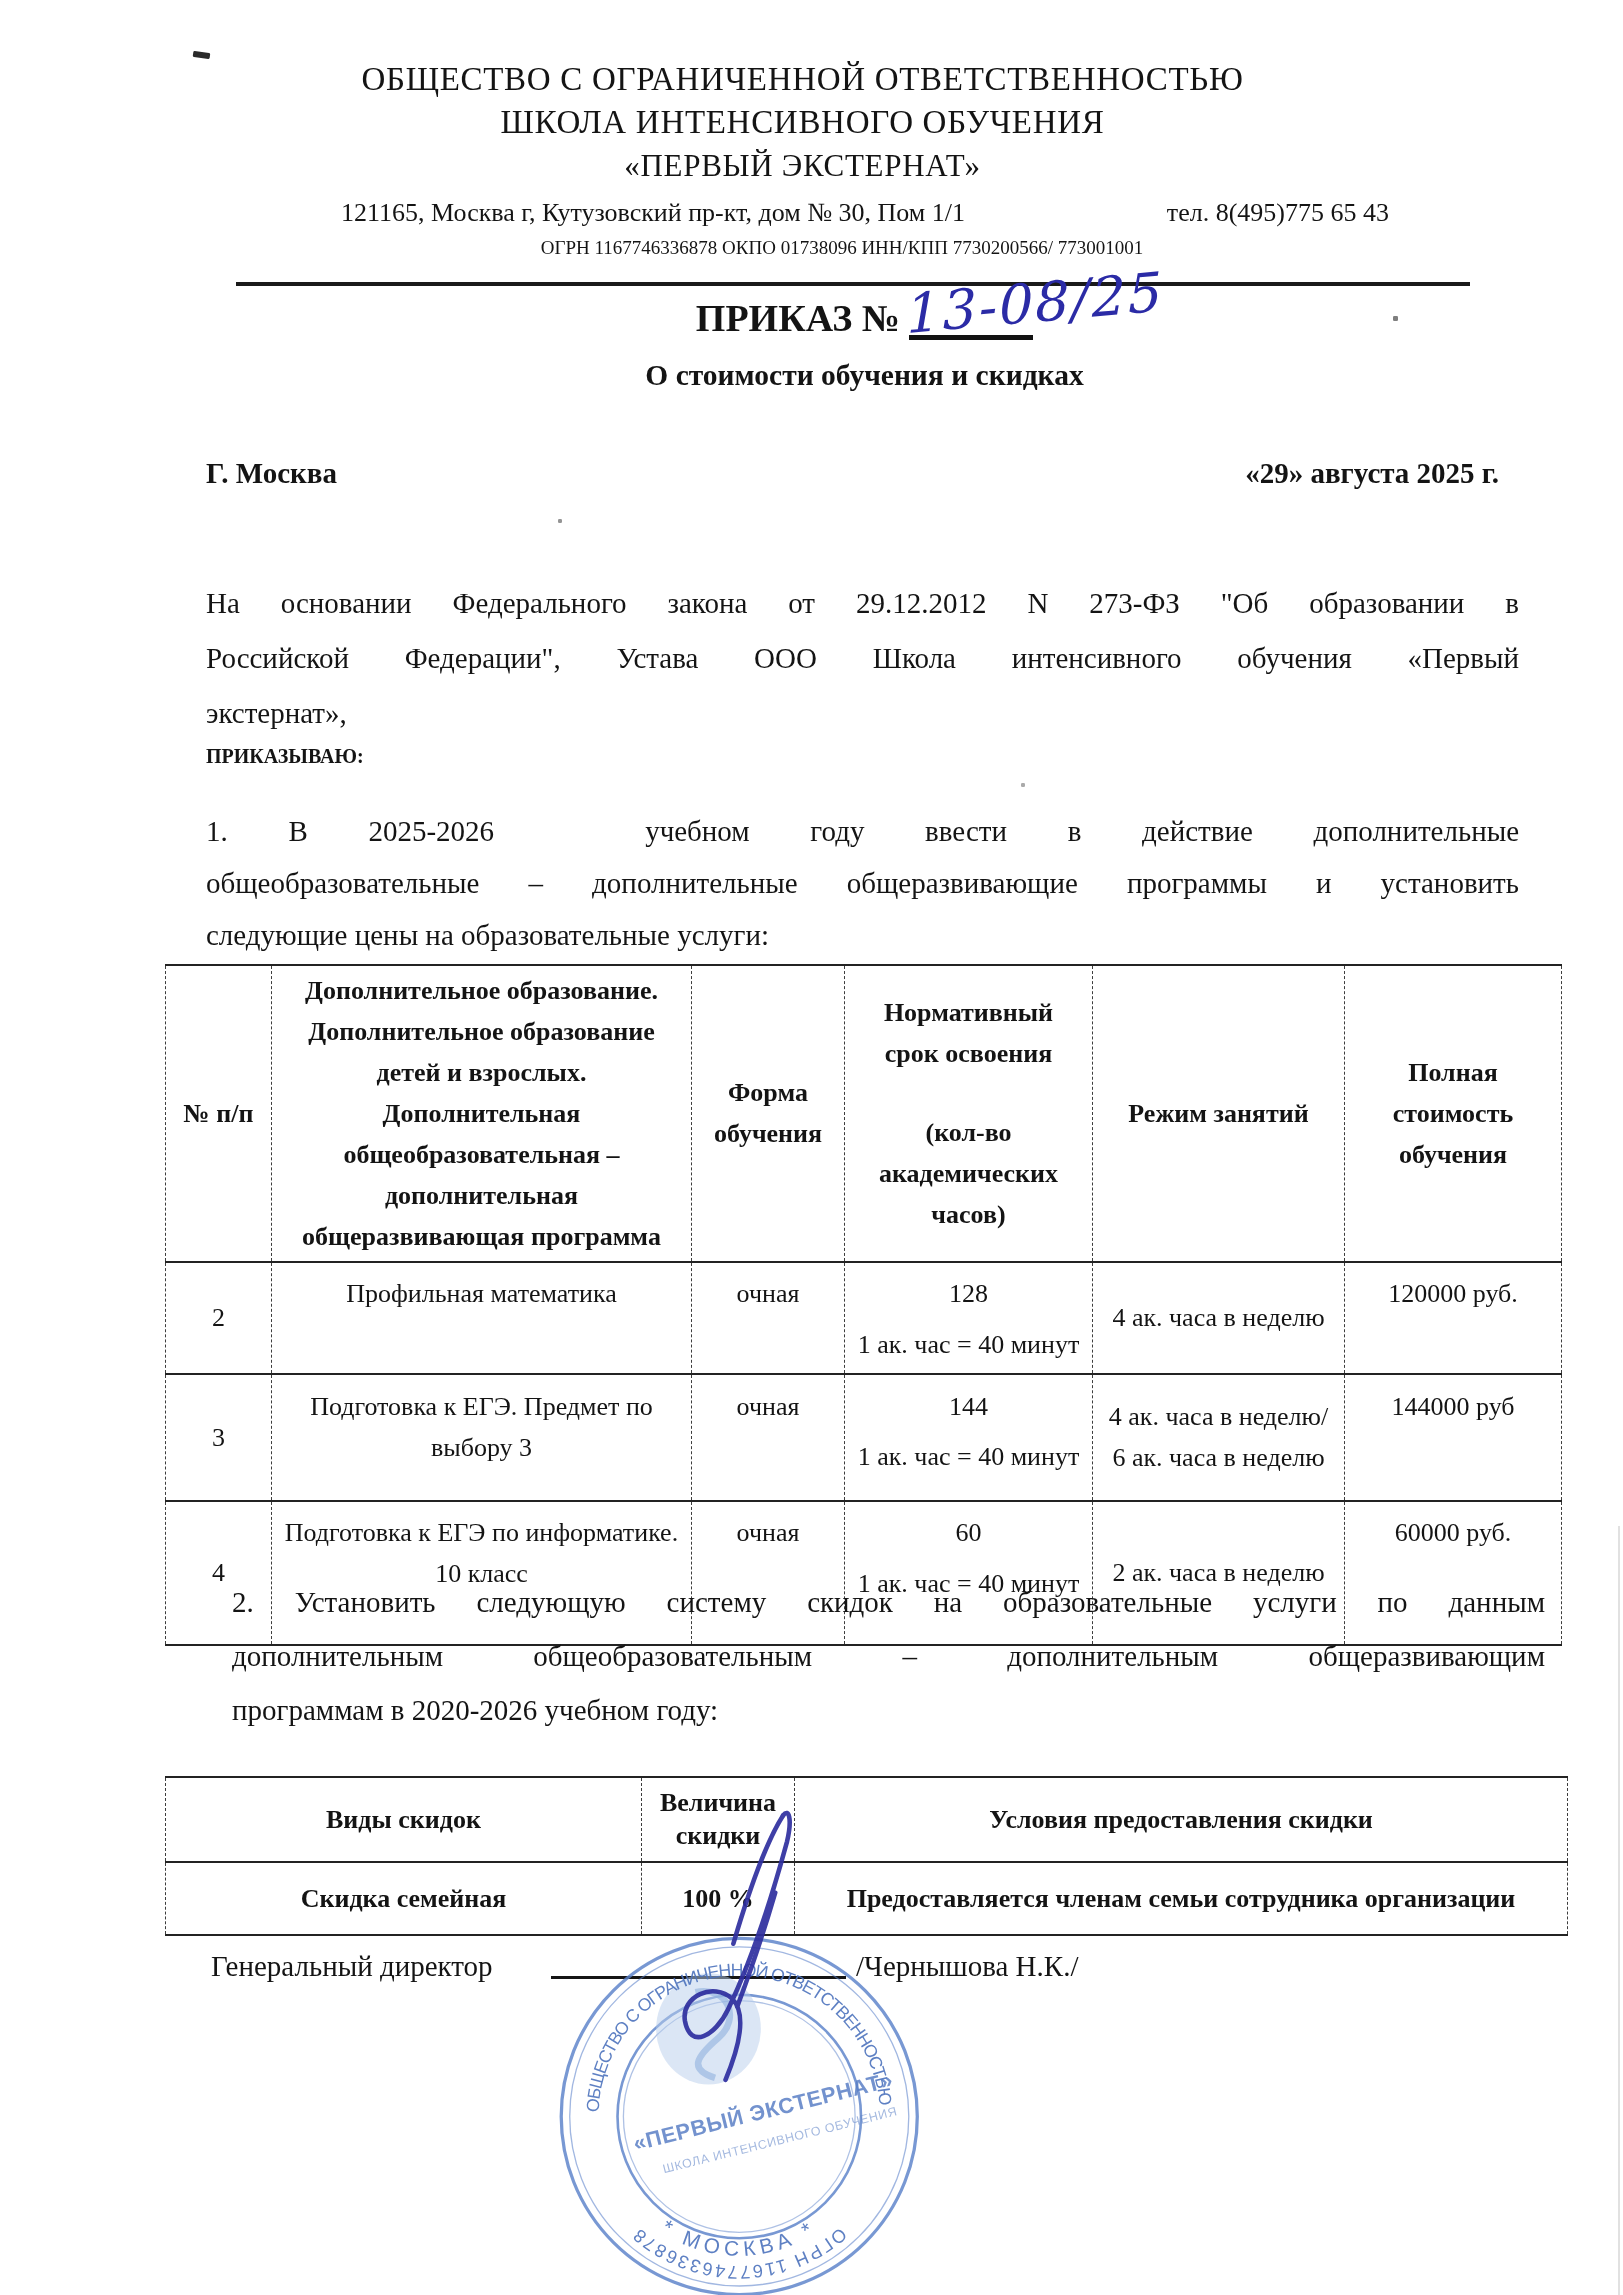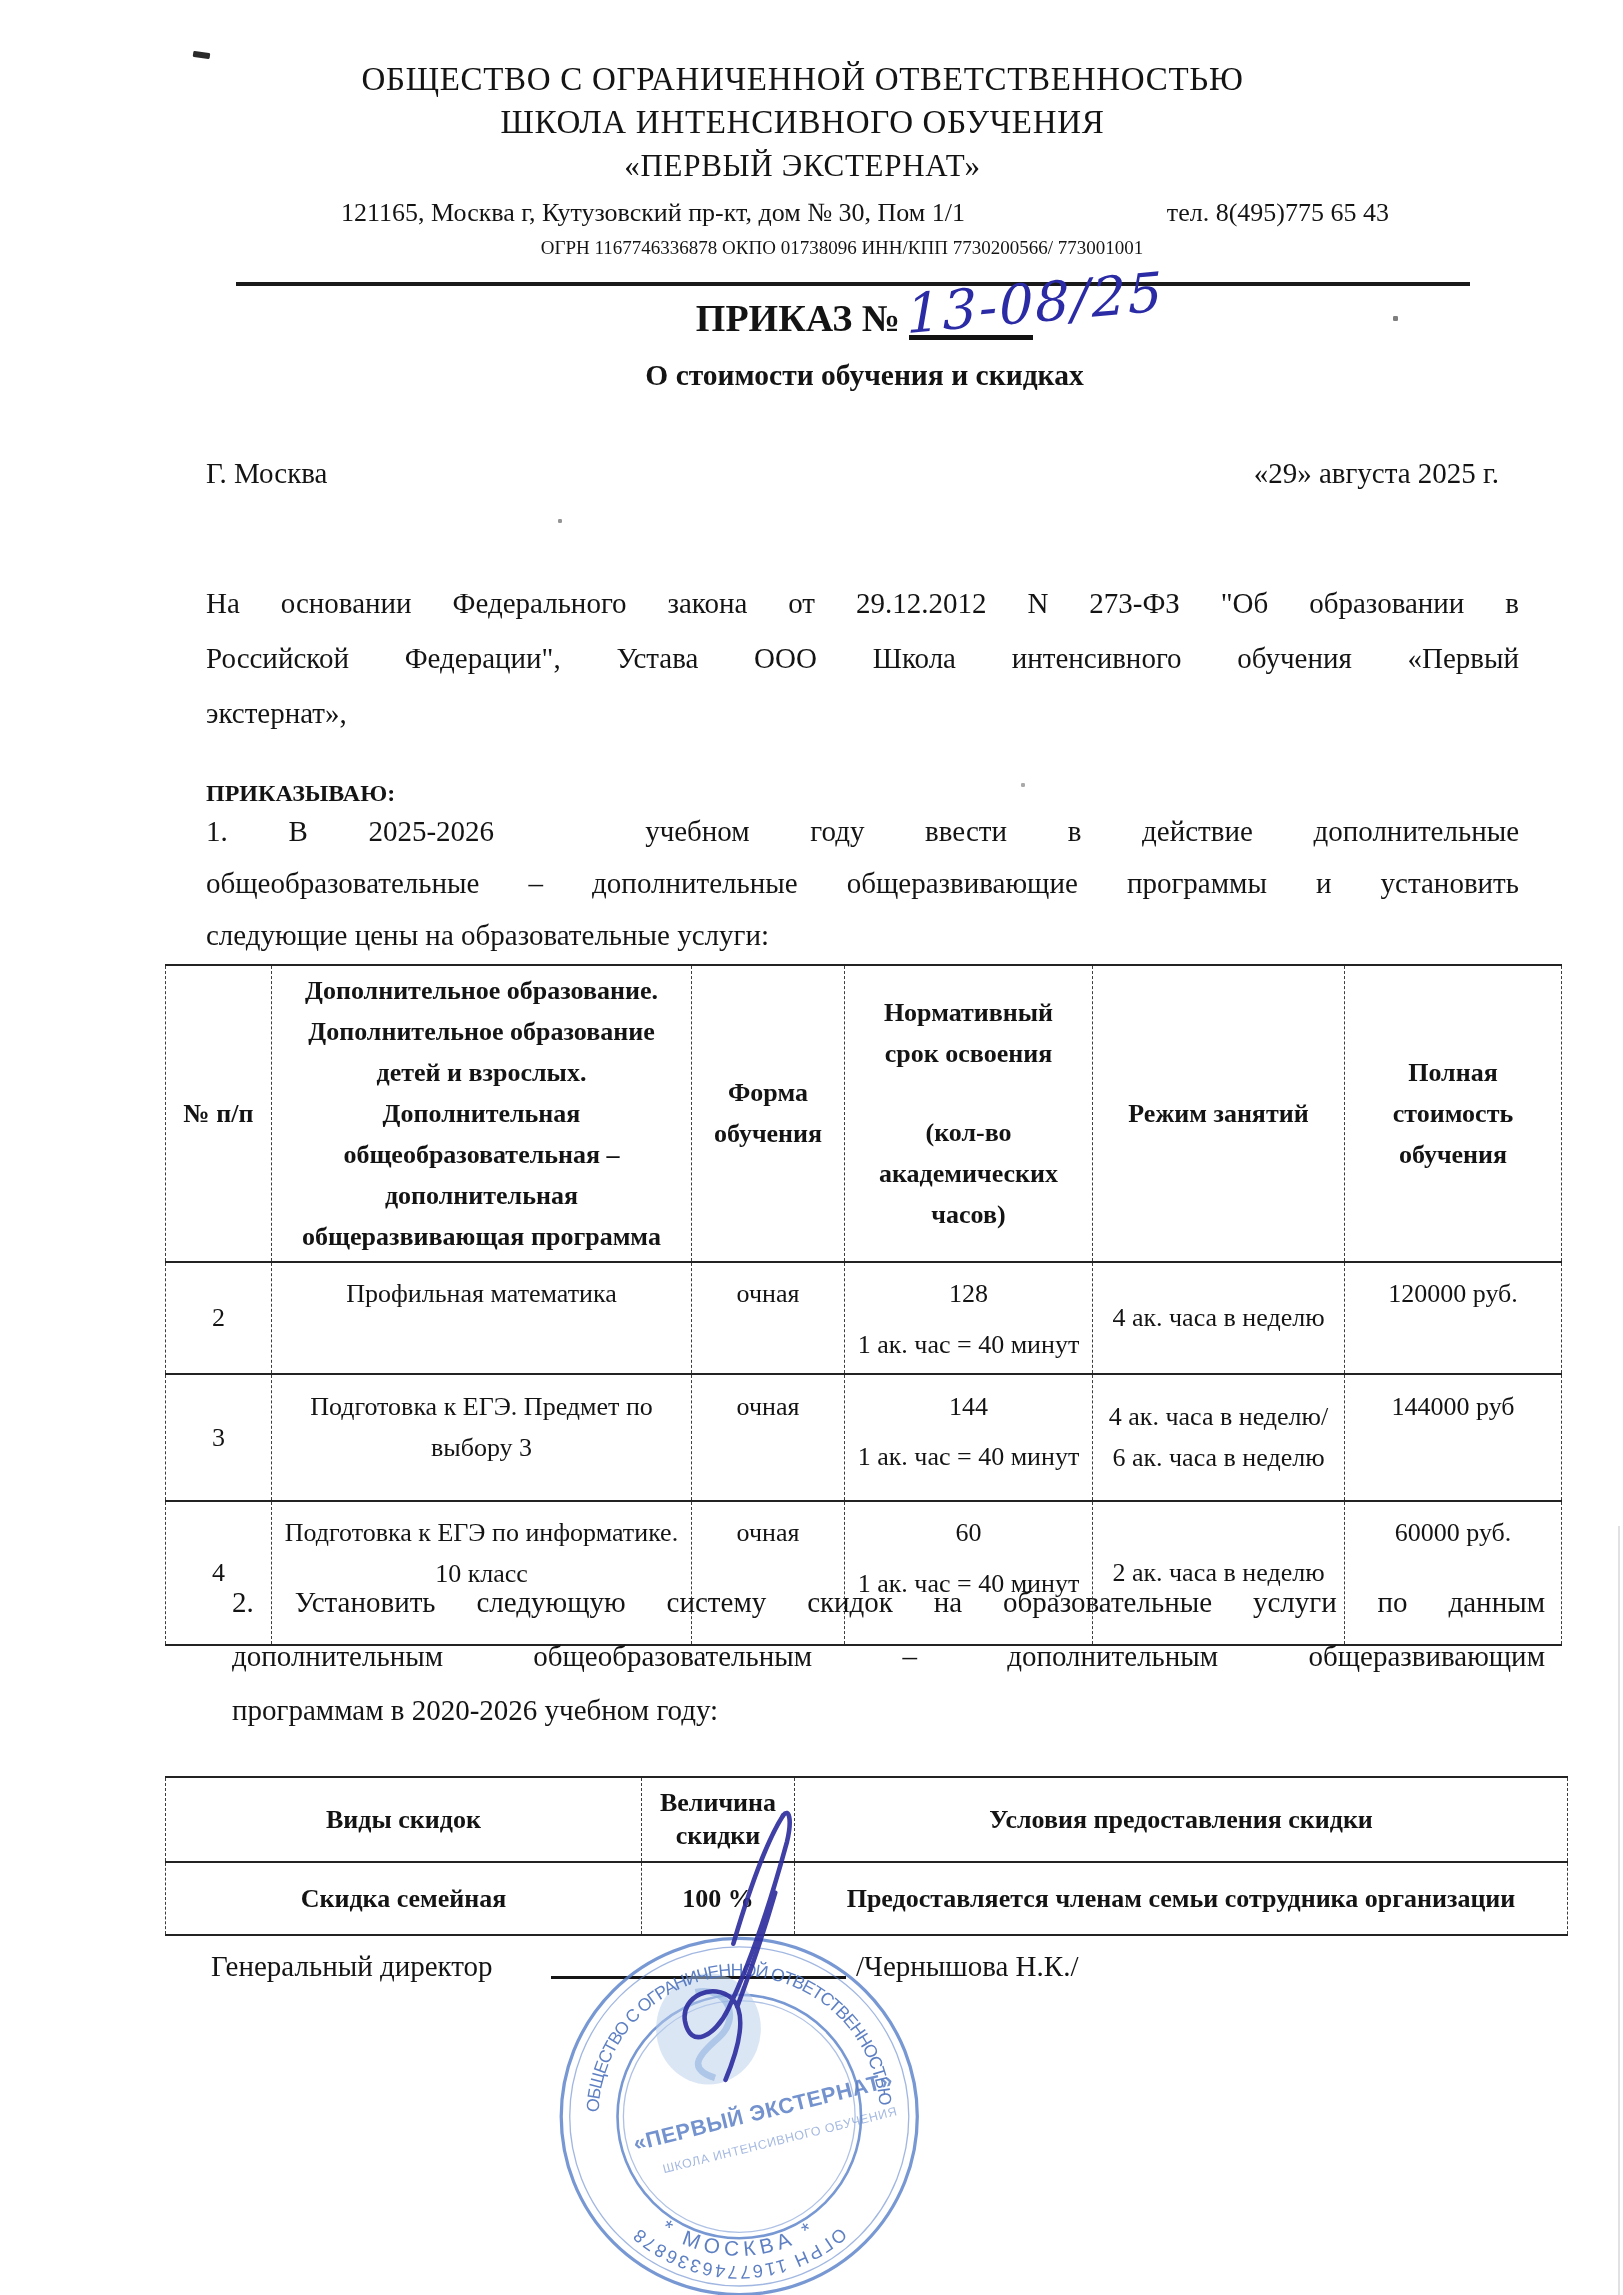--- a/index.html
+++ b/index.html
@@ -22,24 +22,24 @@
   .order-title{position:absolute;top:296px;left:164px;width:1401px;text-align:center;font-weight:bold;font-size:38px;}
   .order-line{display:inline-block;width:124px;height:34px;border-bottom:5.9px solid #121212;position:relative;vertical-align:-9.2px;margin-left:9.2px;}
   .order-no{
     position:absolute;left:-2.6px;bottom:-10.5px;white-space:nowrap;
     font-family:"DejaVu Serif",serif;font-style:italic;font-weight:normal;
     font-size:54px;letter-spacing:2px;color:#2b2ba6;
     transform:rotate(-5deg) skewX(-4deg);transform-origin:left bottom;
   }
   .order-subject{position:absolute;top:359px;left:164px;width:1401px;text-align:center;font-weight:bold;font-size:29.5px;}
   
-  .city-date{position:absolute;top:457px;left:206px;width:1293px;display:flex;justify-content:space-between;font-size:29px;}
+  .city-date{position:absolute;top:457px;left:206px;width:1293px;display:flex;justify-content:space-between;font-size:29px;font-weight:bold;}
   .preamble{position:absolute;top:576px;left:206px;width:1313px;font-size:29px;line-height:55px;}
   .jline{text-align:justify;text-align-last:justify;}
-  .resolve{position:absolute;top:745px;left:206px;font-weight:bold;font-size:24px;margin-top:35px;}
+  .resolve{position:absolute;top:745px;left:206px;font-weight:bold;font-size:20px;}
   .item1{position:absolute;top:805px;left:206px;width:1313px;font-size:29px;line-height:52px;}
   .tab-gap{display:inline-block;width:151px;}
   .para2{position:absolute;top:1575px;left:206px;width:1313px;font-size:29px;line-height:54px;margin-left:26px;}
   
   table{border-collapse:collapse;table-layout:fixed;}
   .t1{position:absolute;top:964px;left:165px;width:1397px;font-size:26px;}
   .t2{position:absolute;top:1776px;left:165px;width:1401px;font-size:26px;font-weight:bold;}
   td{
     border-left:1.3px dashed #3d3d3d;border-right:1.3px dashed #3d3d3d;
     border-top:2.6px solid #232323;border-bottom:2.6px solid #232323;

